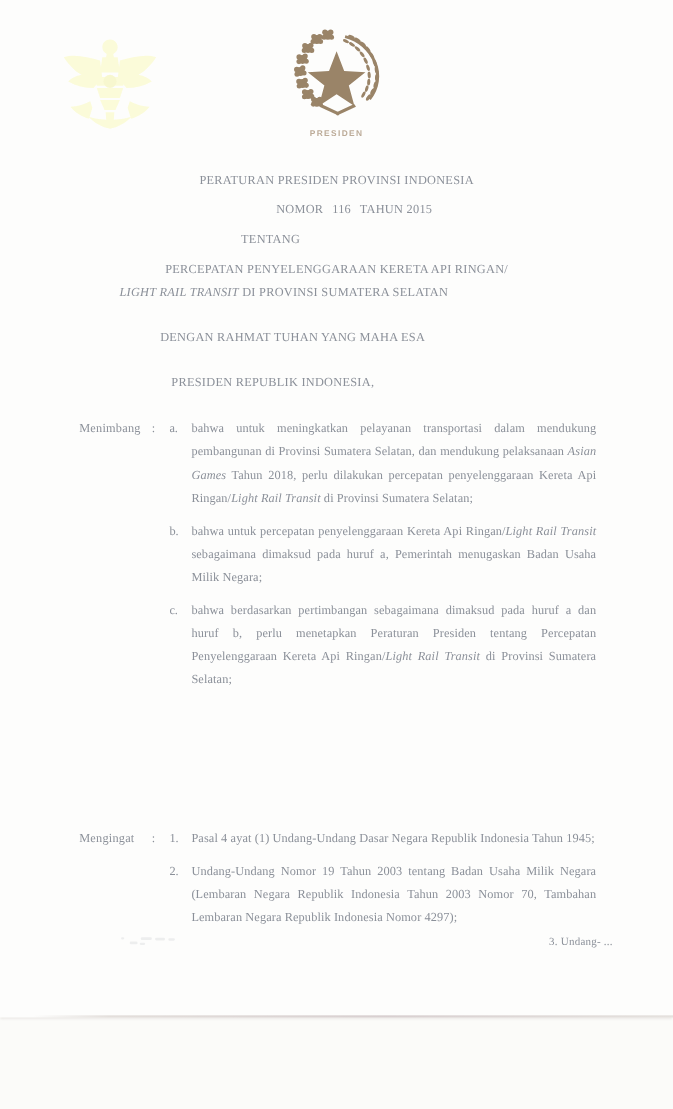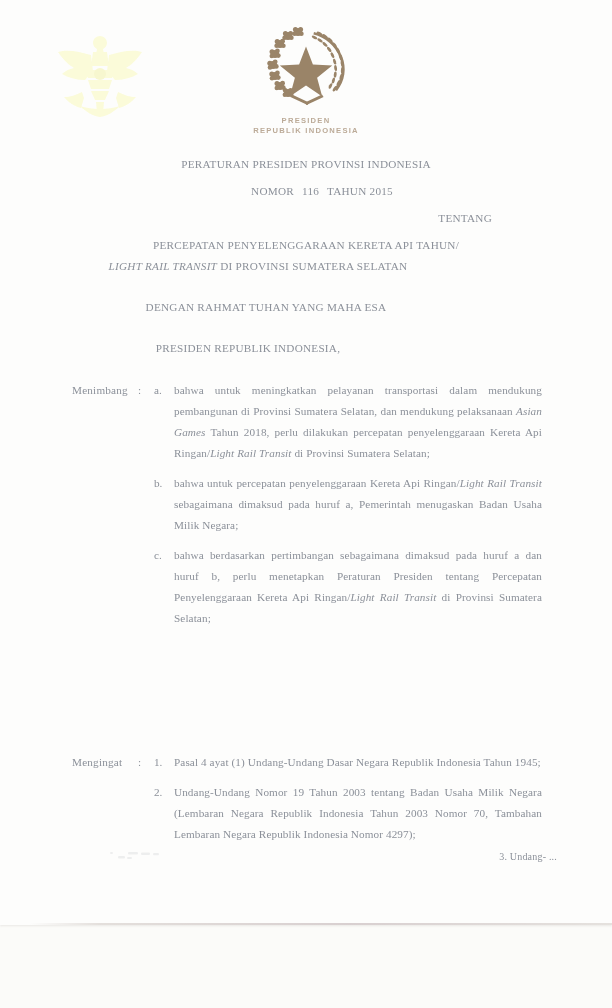--- a/index.html
+++ b/index.html
@@ -76,21 +76,21 @@
     color: #8b9099;
   }
   .center-line {
     text-align: center;
     font-size: 11.2px;
     letter-spacing: 0.25px;
     line-height: 14px;
   }
   .t-judul      { position: absolute; left: 0; top: 157px;  width: 612px; }
   .t-nomor      { position: absolute; left: 16px; top: 184px;  width: 612px; }
-  .t-tentang    { position: absolute; left: 0; top: 211px;  width: 492px; text-align: right; }
+  .t-tentang    { position: absolute; left: 0; top: 211px;  width: 492px; }
   .t-perihal1   { position: absolute; left: 0; top: 238px;  width: 612px; }
   .t-perihal2   { position: absolute; left: 0; top: 259px;  width: 516px; }
   .t-rahmat     { position: absolute; left: 0; top: 300px;  width: 532px; }
   .t-presiden   { position: absolute; left: 0; top: 341px;  width: 496px; }
 
   .nomor-sp { display: inline-block; width: 5px; }
 
   
   .clause-block {
     position: absolute;
@@ -278,38 +278,37 @@
 
           <path d="M28 68.5 L45 76.5 L43.6 79 L26.4 71 Z"></path>
           <path d="M58 68.5 L41 76.5 L42.4 79 L59.6 71 Z"></path>
 
           <path d="M42 20.5 L48.9 38.6 L68.2 39.6 L53.1 51.7 L58.2 70.4 L42 59.6 L25.8 70.4 L30.9 51.7 L15.8 39.6 L35.1 38.6 Z"></path>
         </g>
       </svg>
     </div>
     <div class="seal-caption">
       <div>PRESIDEN</div>
-      <div>REPUBLIK INDONESIA</div>
     </div>
   </div>
 
   <div class="doc">
 
     <div class="center-line t-judul">PERATURAN PRESIDEN PROVINSI INDONESIA</div>
 
     <div class="center-line t-nomor">
       <span>NOMOR</span><span class="nomor-sp"></span>
       <span>116</span><span class="nomor-sp"></span>
       <span>TAHUN</span>
       <span>2015</span>
     </div>
 
     <div class="center-line t-tentang">TENTANG</div>
 
-    <div class="center-line t-perihal1">PERCEPATAN PENYELENGGARAAN KERETA API TAHUN/</div>
+    <div class="center-line t-perihal1">PERCEPATAN PENYELENGGARAAN KERETA API RINGAN/</div>
 
     <div class="center-line t-perihal2">
       <i>LIGHT RAIL TRANSIT</i><span> DI PROVINSI SUMATERA SELATAN</span>
     </div>
 
     <div class="center-line t-rahmat">DENGAN RAHMAT TUHAN YANG MAHA ESA</div>
 
     <div class="center-line t-presiden">PRESIDEN REPUBLIK INDONESIA,</div>
 
     <div class="clause-block" id="menimbang-block">

